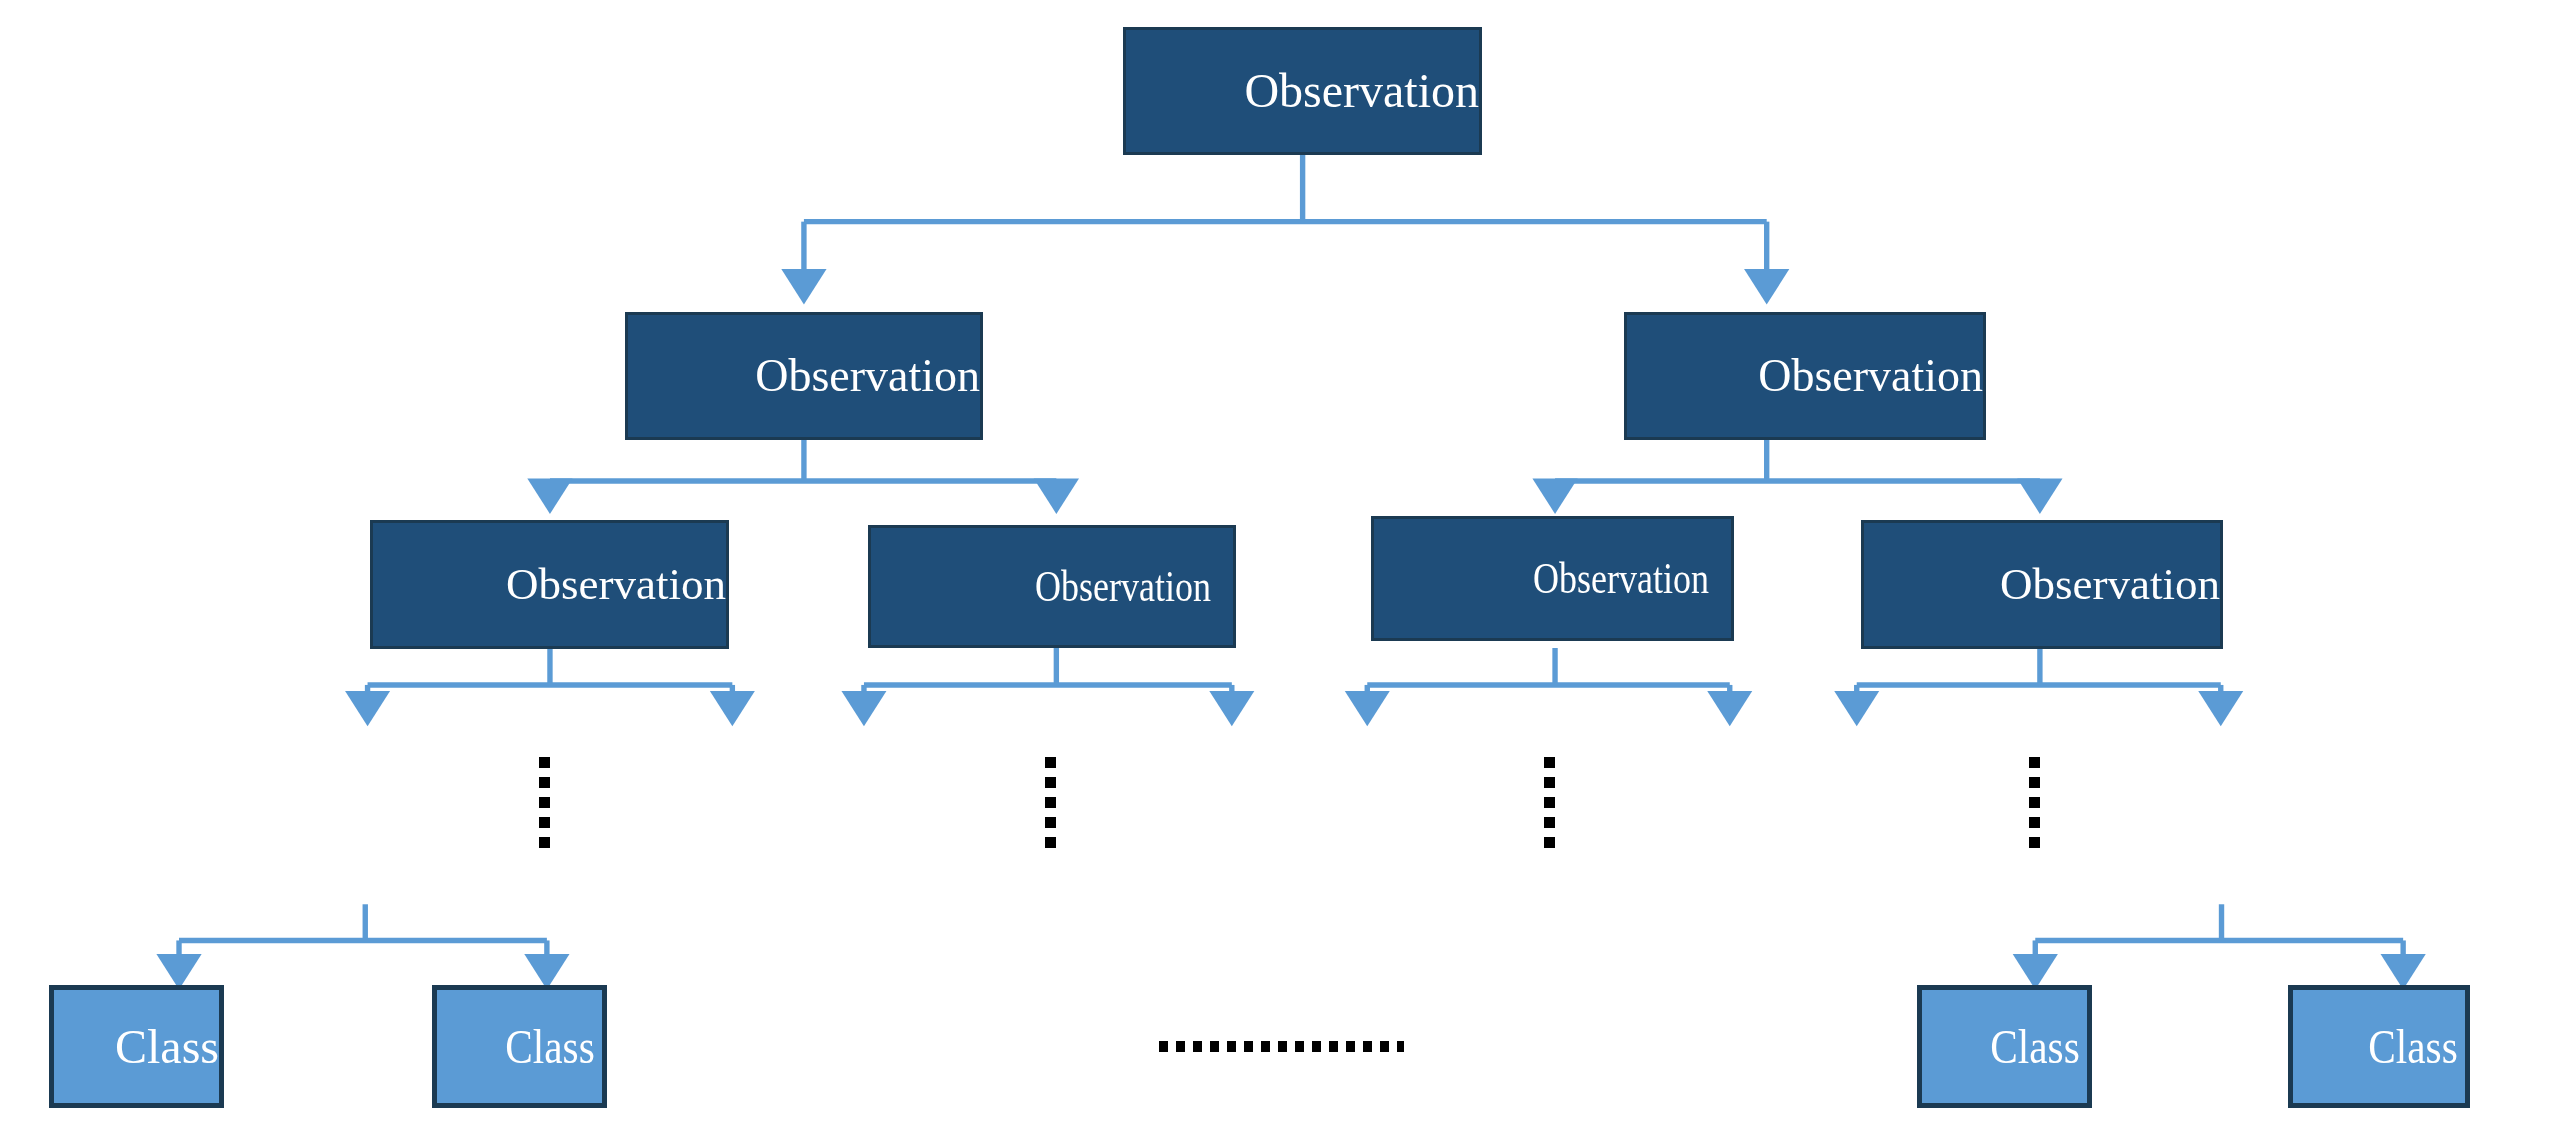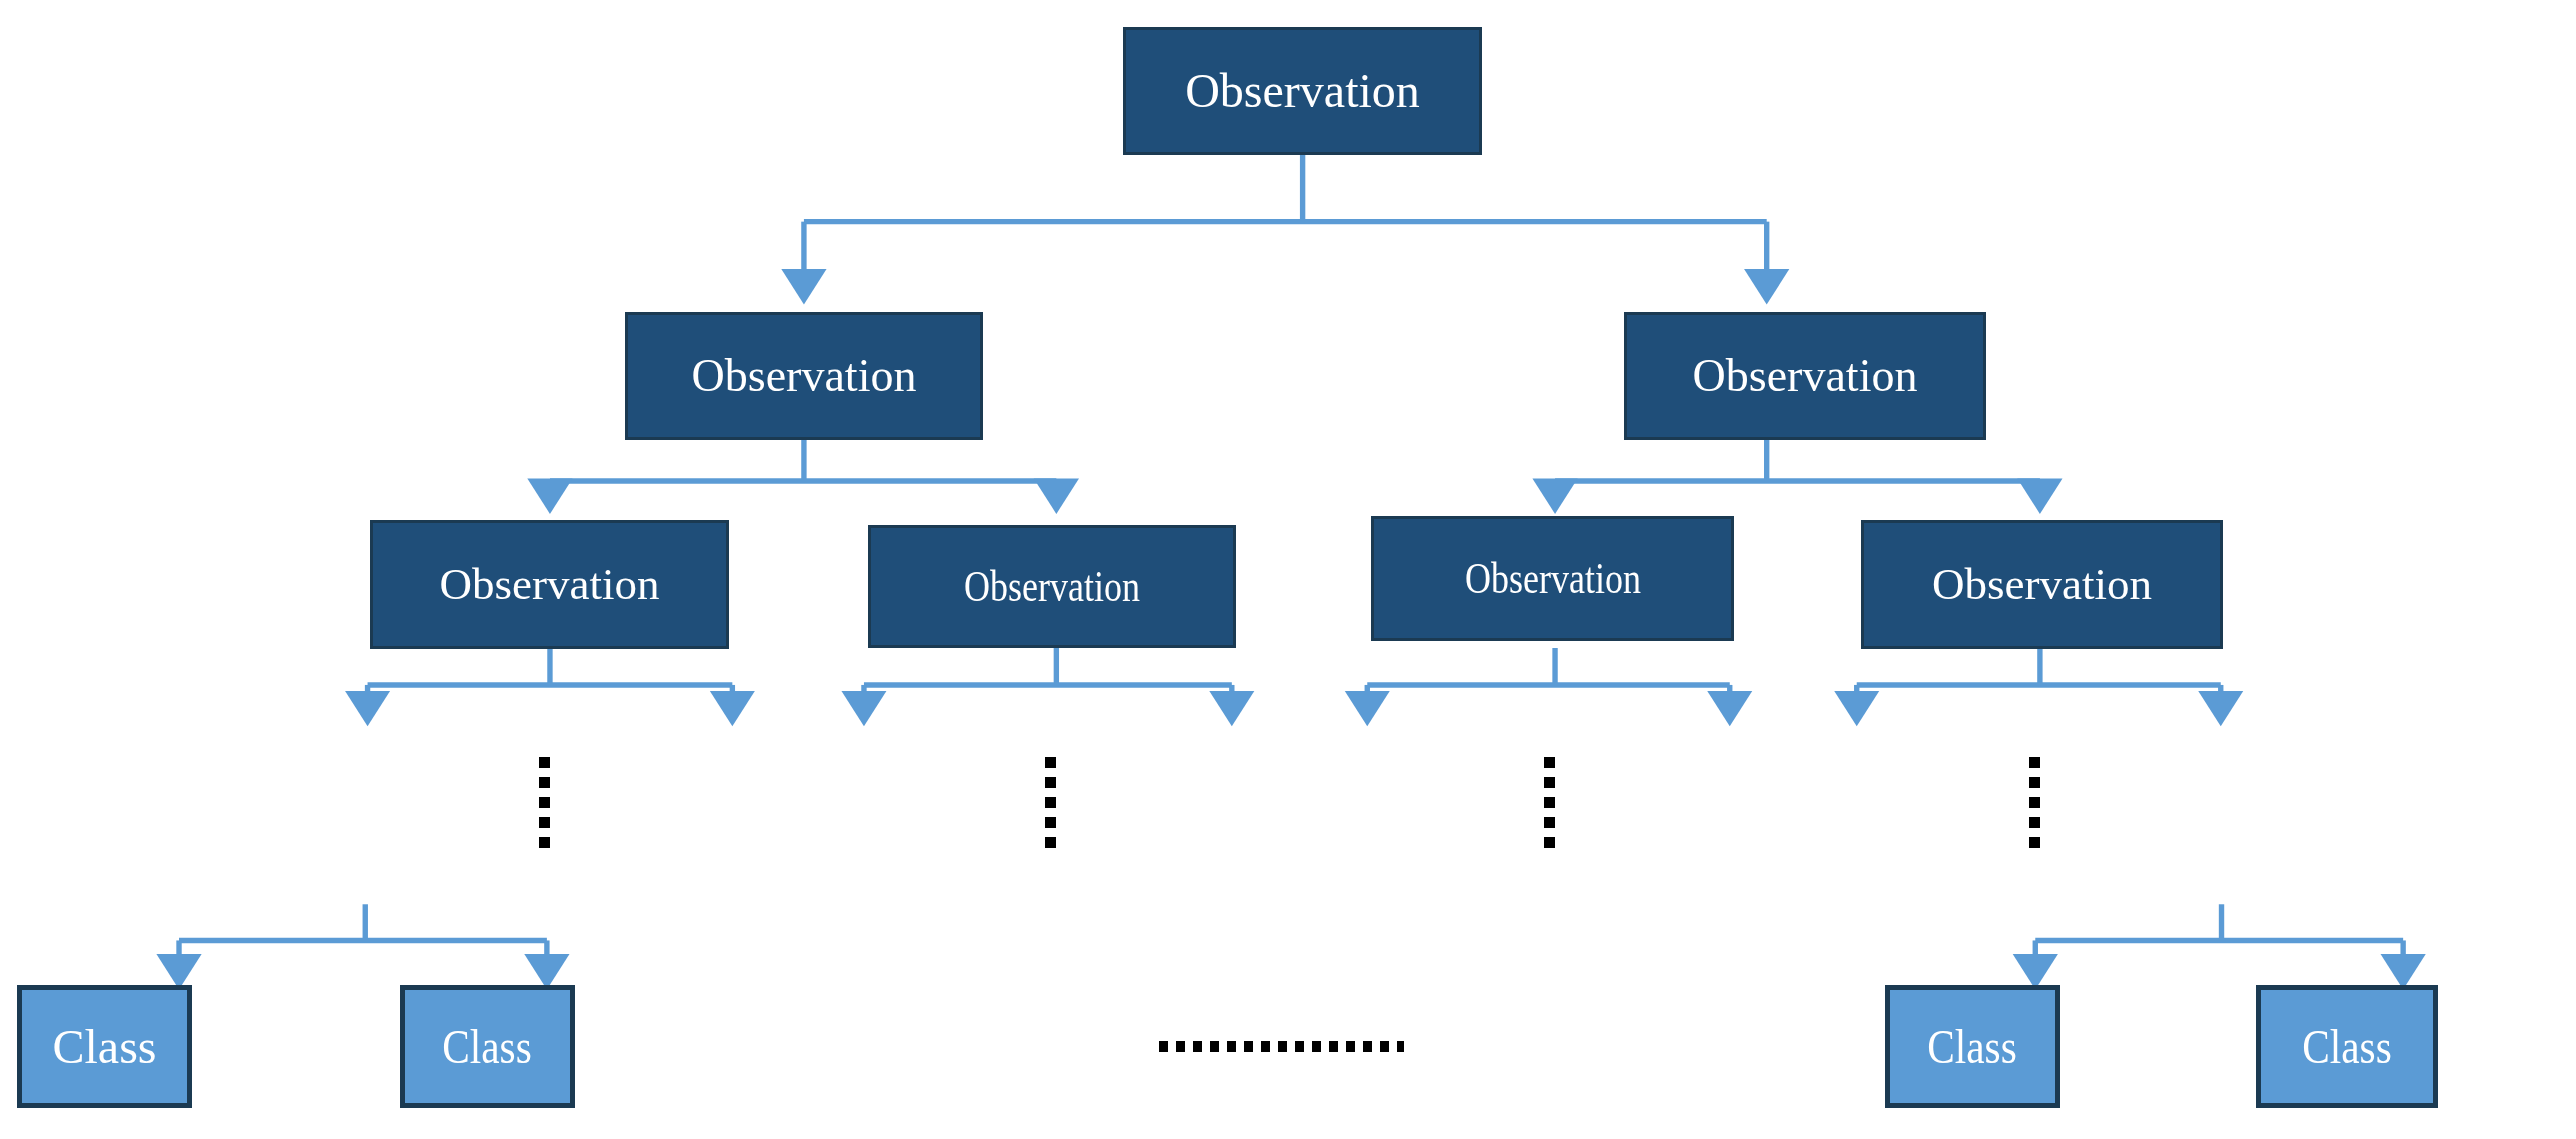--- a/index.html
+++ b/index.html
@@ -24,34 +24,35 @@
     top: 0;
     width: 2576px;
     height: 1139px;
     pointer-events: none;
   }
   .node {
     position: absolute;
     box-sizing: border-box;
     display: flex;
     align-items: center;
-    justify-content: center;
+    justify-content: flex-end;
     color: #ffffff;
     line-height: 1;
     white-space: nowrap;
     overflow: hidden;
     z-index: 3;
   }
   .node.obs {
     background: #1F4E79;
     border: 3.8px solid #1B3A52;
   }
   .node.cls {
     background: #5B9BD5;
     border: 5.4px solid #1B3A52;
+    margin-left: 32px;
   }
   .node-label {
     display: block;
     text-align: center;
   }
   
   .lvl1 .node-label { font-size: 48px; }
   .lvl2 .node-label { font-size: 46px; }
   .lvl3 .node-label { font-size: 45px; }
   .lvl3.narrow .node-label {

